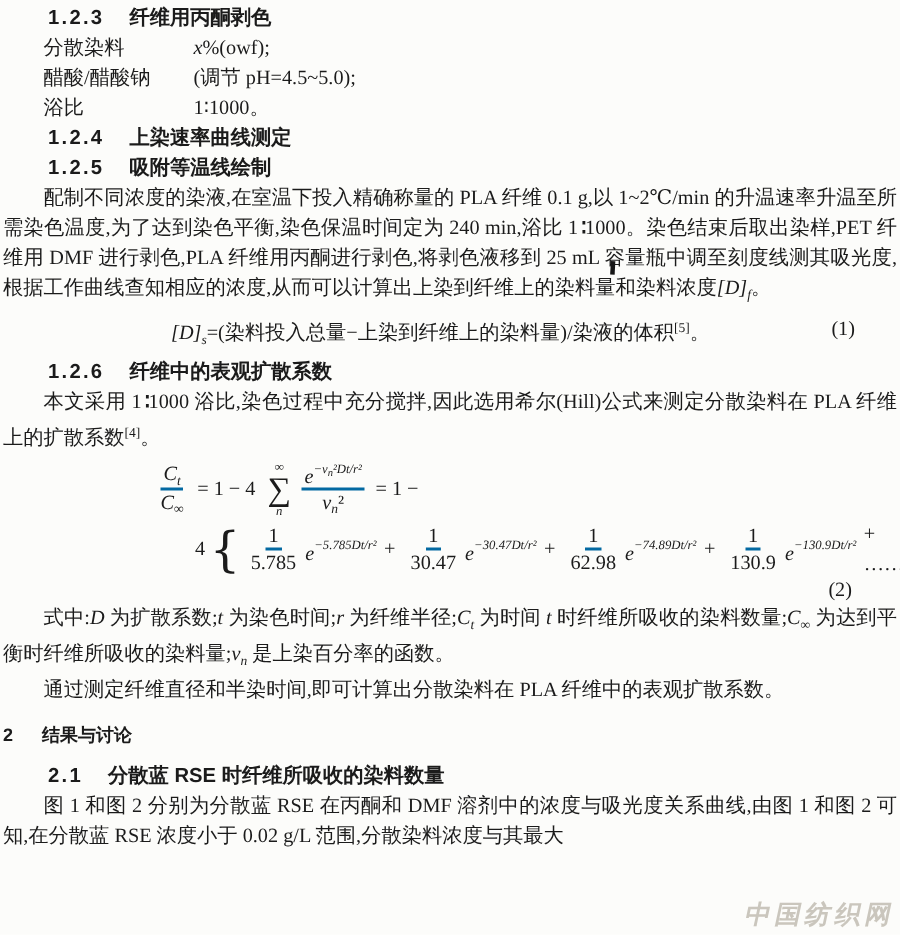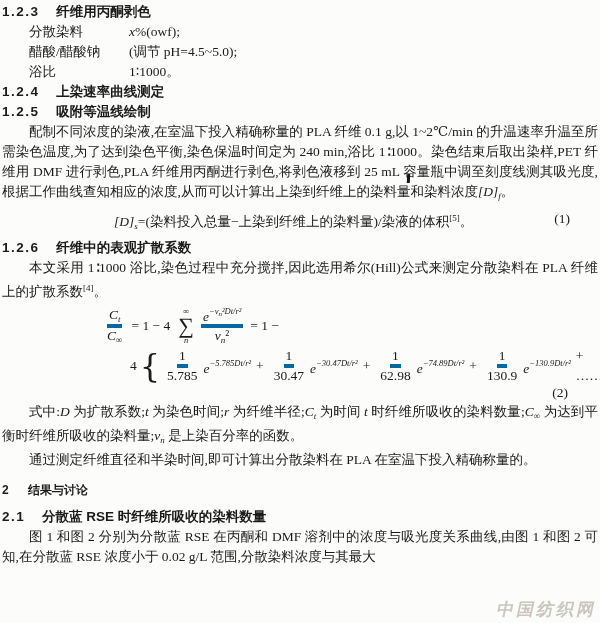--- a/index.html
+++ b/index.html
@@ -4,42 +4,42 @@
 <style>
   html,body{margin:0;padding:0;}
   .page{
     position:relative;width:600px;height:623px;box-sizing:border-box;
     background:#fcfcfa;color:#1b1b1b;overflow:hidden;
     font-family:"Liberation Serif","DejaVu Serif",serif;
     font-size:13.5px;line-height:20px;
     padding:2px 2px 0 2px;
   }
   .h3{font-family:"Liberation Sans","DejaVu Sans",sans-serif;font-weight:bold;margin:0;white-space:nowrap;}
-  .h3 .hnum{letter-spacing:1.5px;margin-right:13px;}
+  .h3 .hnum{letter-spacing:1.5px;margin-right:13px;margin-left:30px;}
   .h2{font-family:"Liberation Sans","DejaVu Sans",sans-serif;font-weight:bold;font-size:12px;line-height:24px;margin:8px 0 5px 0;}
   .h2 .hnum{margin-right:16px;}
   .recipe{margin:0;}
   .rrow{display:flex;line-height:20px;}
   .rlabel{margin-left:27px;width:100px;}
   .rvalue i{font-style:italic;}
   .para{margin:0;text-indent:2em;text-align:justify;}
   .para i{font-style:italic;}
   sub{font-size:9px;vertical-align:-3px;font-style:italic;}
   sup.ref{font-size:9px;vertical-align:5px;}
   .eqrow{position:relative;line-height:22px;margin:1px 0;}
   .eqcontent{margin-left:112px;}
   .eqcontent i{font-style:italic;}
   .eqno{position:absolute;right:28px;top:1px;}
   
   .formula{margin:2px 0 0 0;}
   .fline{display:flex;align-items:center;}
   .fline1{margin-left:100px;height:44px;}
   .fline2{margin-left:128px;height:36px;}
   .frac{display:inline-flex;flex-direction:column;align-items:center;line-height:1.15;margin:0 3px;}
-  .frac .num{border-bottom:4px solid #0369a1;padding:0 2px;text-align:center;}
+  .frac .num{border-bottom:2px solid #0369a1;padding:0 2px;text-align:center;}
   .frac .den{padding:0 2px;text-align:center;}
   .frac i,.et i{font-style:italic;}
   .op{margin:10px 4px;white-space:nowrap;}
   .sigma{display:inline-flex;flex-direction:column;align-items:center;line-height:1;margin:0 4px;}
   .sigma .ssym{font-size:22px;line-height:20px;}
   .sigma .stop,.sigma .sbot{font-size:8.5px;line-height:9px;font-style:italic;}
   .exp{font-size:8.5px;vertical-align:7px;font-style:italic;letter-spacing:0;}
   .exp sub{font-size:7px;vertical-align:-2px;}
   .et{white-space:nowrap;margin-left:1px;}
   .brace{font-size:32px;font-weight:400;line-height:30px;margin:0 2px;font-family:"DejaVu Serif",serif;}
@@ -151,21 +151,21 @@
         </span>
       <span class="et"><i>e</i><sup class="exp">−130.9Dt/r²</sup></span>
       <span class="plus">+ ……</span>
 
     </div>
     <div class="feqno">(2)</div>
   </div>
 
   <p class="para"><span>式中:</span><i>D</i><span> 为扩散系数;</span><i>t</i><span> 为染色时间;</span><i>r</i><span> 为纤维半径;</span><i>C</i><sub>t</sub><span> 为时间 </span><i>t</i><span> 时纤维所吸收的染料数量;</span><i>C</i><sub>∞</sub><span> 为达到平衡时纤维所吸收的染料量;</span><i>v</i><sub>n</sub><span> 是上染百分率的函数。</span></p>
 
-  <p class="para">通过测定纤维直径和半染时间,即可计算出分散染料在 PLA 在室温下投入精确称量的。</p>
+  <p class="para">通过测定纤维直径和半染时间,即可计算出分散染料在 PLA 纤维中的表观扩散系数。</p>
 
   <div class="h2">
     <span class="hnum">2</span>
     <span class="htitle">结果与讨论</span>
   </div>
 
   <div class="h3">
     <span class="hnum">2.1</span>
     <span class="htitle">分散蓝 RSE 时纤维所吸收的染料数量</span>
   </div>

